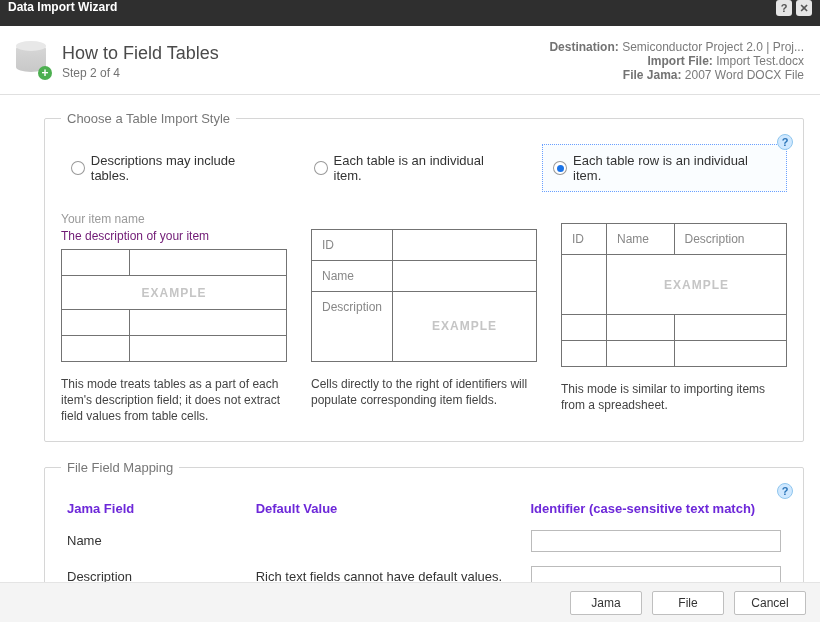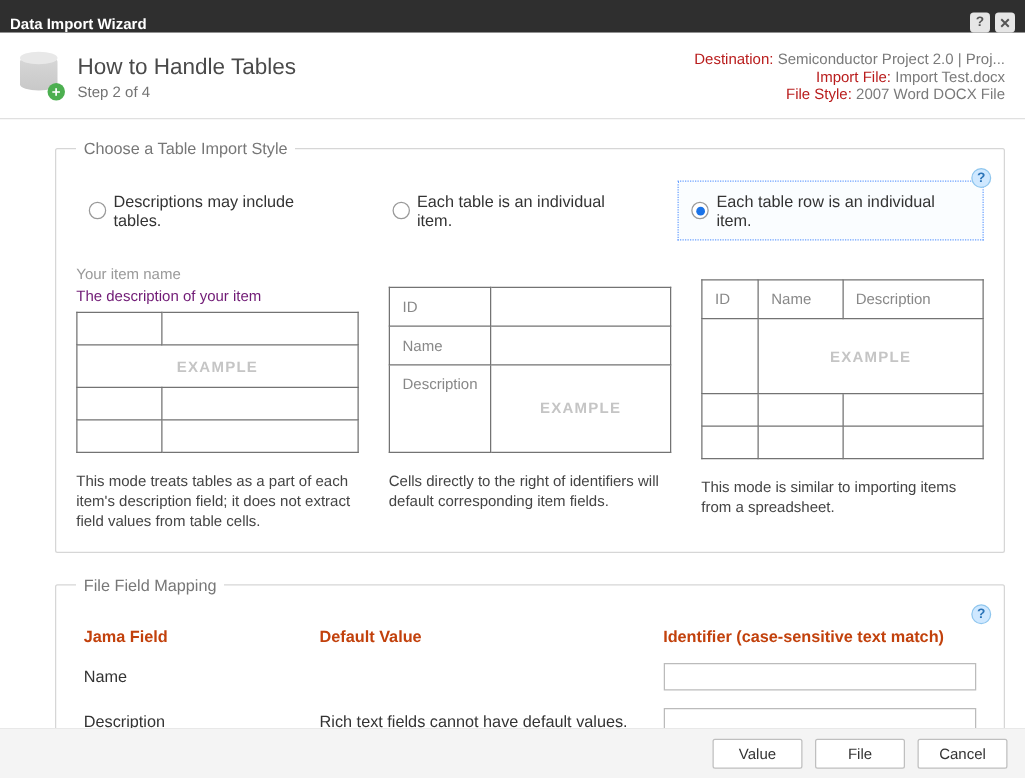--- a/index.html
+++ b/index.html
@@ -1,52 +1,52 @@
 <!DOCTYPE html>
 <html><head>
 <meta charset="utf-8">
 <style>
   * { box-sizing: border-box; margin: 0; padding: 0; }
   html, body { width: 820px; height: 622px; font-family: Arial, Helvetica, sans-serif; font-size: 13px; color: #333; background: #f4f4f4; overflow: hidden; }
-  .titlebar { background: #2f2f2f; color: #fff; height: 26px; display: flex; align-items: flex-end; padding: 0 8px; font-size: 12px; font-weight: bold; }
+  .titlebar { background: #2f2f2f; color: #fff; height: 26px; display: flex; align-items: flex-start; padding: 0 8px; font-size: 12px; font-weight: bold; }
   .titlebar .spacer { flex: 1; }
   .titlebar .tb-btn { width: 16px; height: 16px; background: #e6e6e6; color: #555; border-radius: 3px; margin-left: 4px; display: flex; align-items: center; justify-content: center; font-size: 11px; font-weight: bold; cursor: pointer; }
   .content-scroll { position: relative; height: 556px; overflow-y: auto; background: #fff; margin: 0; }
   .content-scroll::-webkit-scrollbar { width: 14px; }
   .content-scroll::-webkit-scrollbar-track { background: #f0f0f0; }
   .content-scroll::-webkit-scrollbar-thumb { background: #c2c2c2; border-radius: 7px; border: 3px solid #f0f0f0; }
   .header { display: flex; padding: 14px 16px 12px 16px; border-bottom: 1px solid #e0e0e0; }
   .header-left { display: flex; align-items: center; gap: 12px; }
   .db-icon { width: 34px; height: 34px; position: relative; }
   .db-cyl { width: 30px; height: 28px; background: linear-gradient(#d8d8d8,#c8c8c8); border-radius: 15px/5px; position: relative; }
   .db-cyl::before { content:''; position:absolute; top:-3px; left:0; right:0; height:10px; background:#e8e8e8; border-radius:50%; }
   .db-plus { position:absolute; bottom:-2px; right:-2px; width:14px; height:14px; background:#4caf50; border-radius:50%; color:#fff; display:flex; align-items:center; justify-content:center; font-size:12px; line-height:1; font-weight:bold; }
   .header-title { font-size: 18px; color: #4a4a4a; }
   .header-step { font-size: 12px; color: #737373; margin-top: 2px; }
   .header-right { margin-left: auto; text-align: right; font-size: 12px; color: #7a7a7a; }
-  .header-right b { color: #b91c1c; font-weight: normal; }
+  .header-right b { color: #737373; font-weight: bold; }
   .body { padding: 16px; }
   fieldset.group { border: 1px solid #d6d6d6; border-radius: 2px; padding: 18px 16px 16px 16px; margin-bottom: 18px; position: relative; margin-left: 28px; }
   fieldset.group legend { padding: 0 6px; color: #777; font-size: 13px; }
   .help-dot { position: absolute; top: 8px; right: 10px; width: 16px; height: 16px; border-radius: 50%; background: #cfe8ff; border:1px solid #8fc6ee; color:#2b74b8; display:flex; align-items:center; justify-content:center; font-size:11px; font-weight:bold; cursor:pointer; }
   .radio-row { display: flex; gap: 20px; margin-bottom: 20px; }
   .radio-opt { display: flex; align-items: center; gap: 6px; padding: 8px 10px; font-size: 13px; }
   .radio-opt.selected { border: 1px dotted #6aa0ff; background: #fafdff; }
   .radio { width:14px; height:14px; border:1px solid #999; border-radius:50%; display:inline-flex; align-items:center; justify-content:center; background:#fff;}
   .radio.checked::after { content:''; width:7px; height:7px; background:#1a73e8; border-radius:50%; display:block; }
   .three-col { display: flex; gap: 24px; align-items: center; }
   .col { flex: 1; display:flex; flex-direction:column; }
   .col-caption-top { color:#9a9a9a; font-size:12px; margin-bottom:3px; }
   .col-caption-sub { color:#701a75; font-size:12px; margin-bottom:6px; }
   .ex-table { border:1px solid #d0d0d0; width:100%; border-collapse: collapse; }
   .ex-table td, .ex-table th { border:1px solid #737373; padding:8px 10px; font-size:12px; color:#888; text-align:left; }
   .ex-center { text-align:center !important; color:#c5c5c5 !important; font-size:14px; font-weight:bold; letter-spacing:1px; }
   .col-desc { margin-top:14px; font-size:12px; color:#444; line-height:1.35; }
   .map-table { width:100%; font-size:13px; }
-  .map-table th { text-align:left; font-weight:bold; padding:6px 4px; color:#c2410c; }
+  .map-table th { text-align:left; font-weight:bold; padding:6px 4px; color:#6d28d9; }
   .map-table td { padding:6px 4px; vertical-align:middle; }
   .map-input { width:100%; height:22px; border:1px solid #bbb; background:#fff; padding:0 4px; font-size:12px; }
   .footer { height: 40px; background:#f4f4f4; border-top:1px solid #e4e4e4; display:flex; align-items:center; justify-content:flex-end; padding: 0 14px; gap:10px; }
   .btn { min-width:72px; height:24px; background:#fff; border:1px solid #bfbfbf; font-size:12px; color:#333; cursor:pointer; border-radius:2px; }
 </style>
 </head>
 <body>
 
 <div class="titlebar">
   <span>Data Import Wizard</span>
@@ -56,28 +56,28 @@
 </div>
 
 <div class="content-scroll">
   <div class="header">
     <div class="header-left">
       <div class="db-icon">
         <div class="db-cyl"></div>
         <div class="db-plus">+</div>
       </div>
       <div>
-        <div class="header-title">How to Handle Tables</div>
+        <div class="header-title">How to Field Tables</div>
         <div class="header-step">Step 2 of 4</div>
       </div>
     </div>
     <div class="header-right">
       <div><b>Destination:</b> <span>Semiconductor Project 2.0 | Proj...</span></div>
       <div><b>Import File:</b> <span>Import Test.docx</span></div>
-      <div><b>File Style:</b> <span>2007 Word DOCX File</span></div>
+      <div><b>File Jama:</b> <span>2007 Word DOCX File</span></div>
     </div>
   </div>
 
   <div class="body">
     <fieldset class="group">
       <legend>Choose a Table Import Style</legend>
       <span class="help-dot">?</span>
 
       <div class="radio-row">
         <label class="radio-opt">
@@ -131,21 +131,21 @@
             <tr>
                   <td>Name</td>
                   <td></td>
                 </tr>
             <tr>
                   <td style="height:70px; vertical-align:top;">Description</td>
                   <td class="ex-center">EXAMPLE</td>
                 </tr>
           </tbody>
             </table>
-          <div class="col-desc">Cells directly to the right of identifiers will default corresponding item fields.</div>
+          <div class="col-desc">Cells directly to the right of identifiers will populate corresponding item fields.</div>
         </div>
 
         <div class="col">
           <table class="ex-table">
             <tbody>
                 <tr>
               <td style="width:20%">ID</td>
               <td style="width:30%">Name</td>
               <td>Description</td>
             </tr>
@@ -190,16 +190,16 @@
           <td>Rich text fields cannot have default values.</td>
           <td><input class="map-input" style=""></td>
         </tr>
       </tbody>
         </table>
     </fieldset>
   </div>
 </div>
 
 <div class="footer">
-  <button class="btn">Value</button>
+  <button class="btn">Jama</button>
   <button class="btn">File</button>
   <button class="btn">Cancel</button>
 </div>
 
 </body></html>

